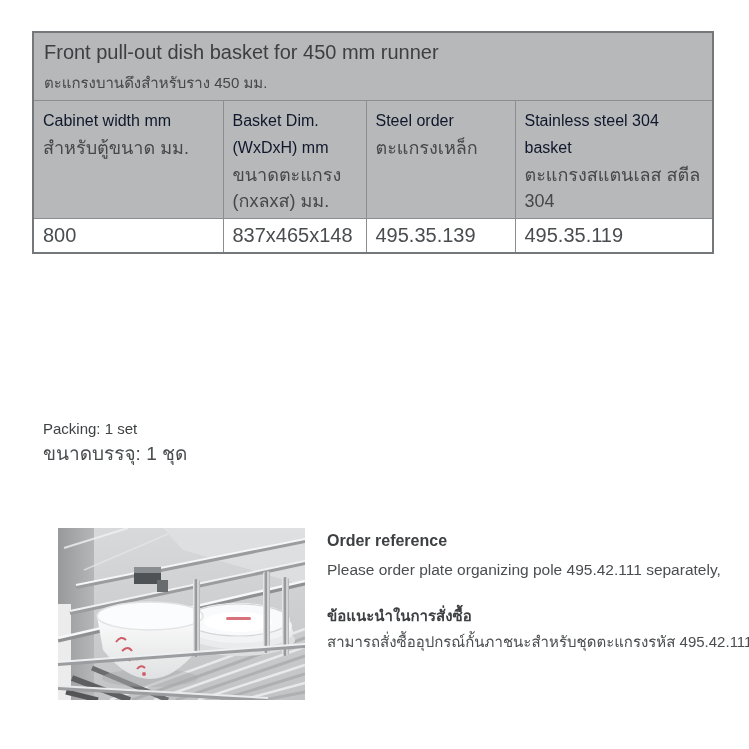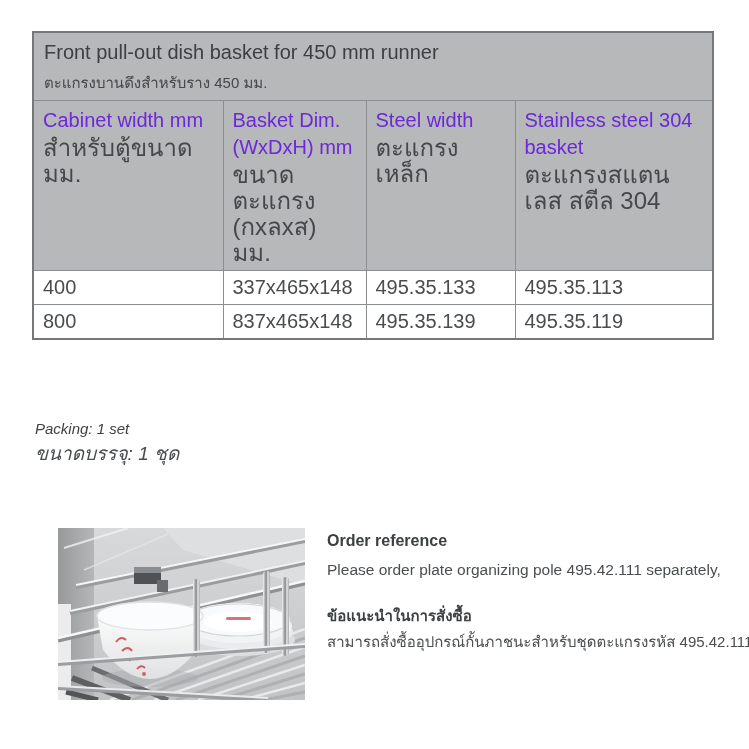--- a/index.html
+++ b/index.html
@@ -21,30 +21,30 @@
     background:#b6b8ba; text-align:left; font-weight:normal;
     padding:4px 10px 3px 10px; height:58px; vertical-align:top;
   }
   .tt-en { font-size:20px; line-height:31px; color:#3d4042; }
   .tt-th { font-size:15px; line-height:29px; color:#45484a; }
 
   tr.header-row th {
     background:#b6b8ba; text-align:left; font-weight:normal;
     vertical-align:top; padding:6px 8px 4px 9px; height:104px;
   }
-  .hd-en { font-size:20px; line-height:27px; color:#6d28d9; }
-  .hd-th { font-size:24px; line-height:26px; color:#45484a; margin-top:1px; }
+  .hd-en { font-size:16px; line-height:27px; color:#0f172a; }
+  .hd-th { font-size:18px; line-height:26px; color:#45484a; margin-top:1px; }
 
   tbody td {
     background:#ffffff; font-size:20px; color:#4a4d4f;
     padding:2px 9px 3px 9px; height:28px; vertical-align:middle;
   }
 
   
-  .packing { position:absolute; left:35px; top:420px; color:#3f4244;font-style:italic; }
+  .packing { position:absolute; left:43px; top:420px; color:#3f4244; }
   .p-en { font-size:15px; line-height:18px; }
   .p-th { font-size:19px; line-height:17px; margin-top:7px; color:#4a4d4f; }
 
   
   .photo-wrap { position:absolute; left:58px; top:528px; width:247px; height:172px; }
   .photo-wrap svg { display:block; }
 
   .order-ref { position:absolute; left:327px; top:531px; width:424px; color:#3d4042; }
   .or-head { font-weight:bold; font-size:16px; line-height:20px; }
   .or-body { font-size:15.5px; line-height:19px; margin-top:9px; color:#4b4e50; white-space:nowrap; }
@@ -73,36 +73,30 @@
       <tr class="header-row">
         <th>
           <div class="hd-en">Cabinet width mm</div>
           <div class="hd-th">สำหรับตู้ขนาด มม.</div>
         </th>
         <th>
           <div class="hd-en">Basket Dim. (WxDxH) mm</div>
           <div class="hd-th">ขนาดตะแกรง (กxลxส) มม.</div>
         </th>
         <th>
-          <div class="hd-en">Steel width</div>
+          <div class="hd-en">Steel order</div>
           <div class="hd-th">ตะแกรงเหล็ก</div>
         </th>
         <th>
           <div class="hd-en">Stainless steel 304 basket</div>
           <div class="hd-th">ตะแกรงสแตนเลส สตีล 304</div>
         </th>
       </tr>
     </thead>
     <tbody>
-      <tr>
-        <td>400</td>
-        <td>337x465x148</td>
-        <td>495.35.133</td>
-        <td>495.35.113</td>
-      </tr>
       <tr>
         <td>800</td>
         <td>837x465x148</td>
         <td>495.35.139</td>
         <td>495.35.119</td>
       </tr>
     </tbody>
   </table>
 
   <div class="packing">

